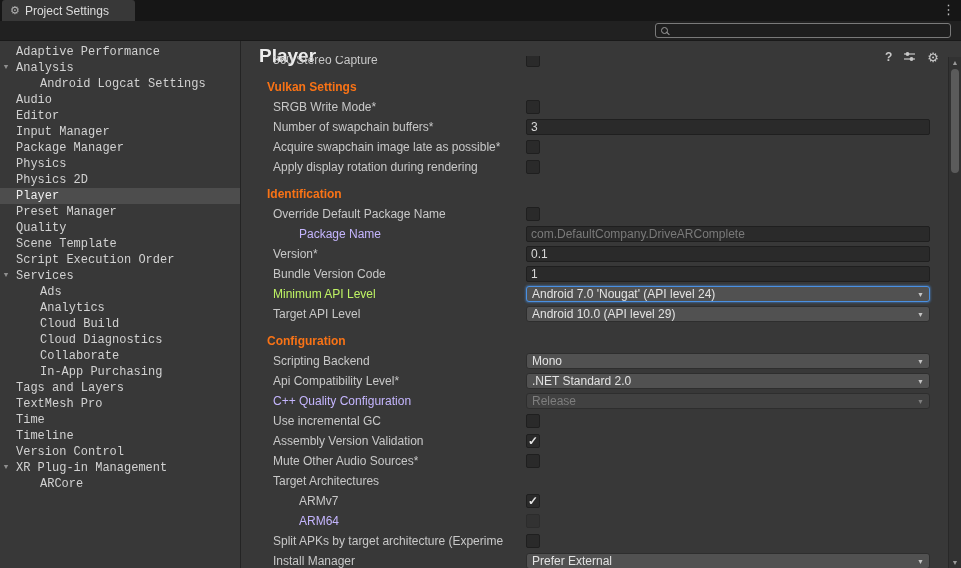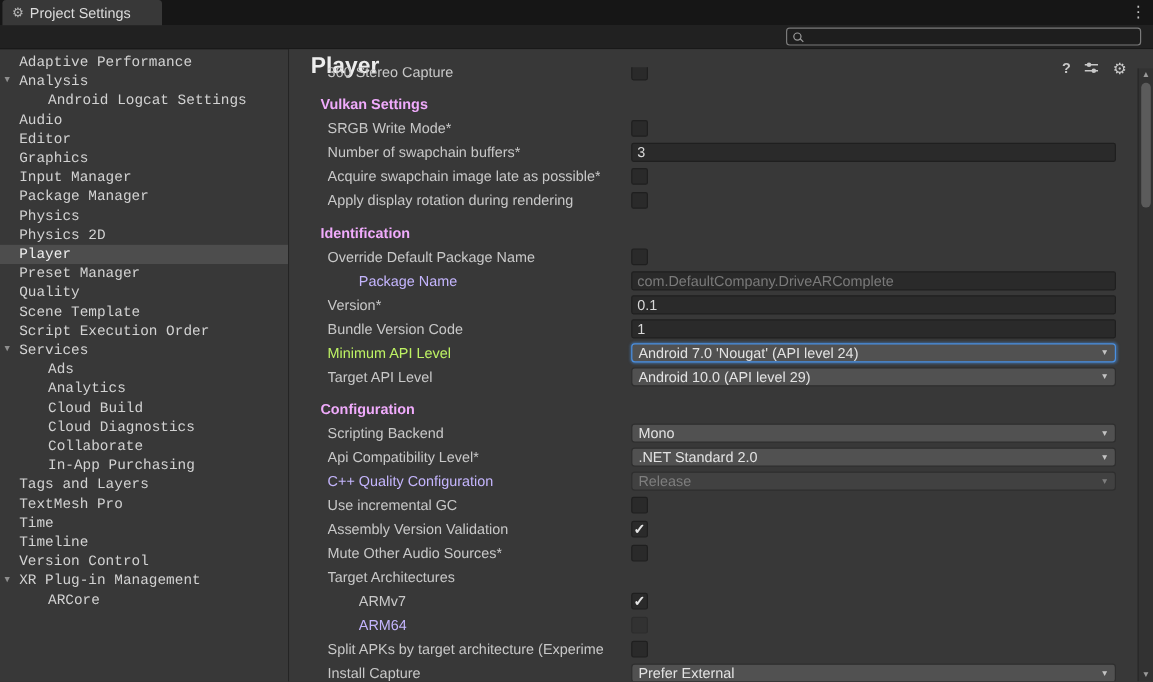--- a/index.html
+++ b/index.html
@@ -44,21 +44,21 @@
 
   .rows { position:absolute; top:15px; left:0; right:13px; bottom:0; overflow:hidden; }
   .row { height:20px; position:relative; }
   .row.header { margin-top:7px; }
   .row.clipped { margin-top:-6px; }
   .row .label { position:absolute; left:32px; top:3px; font-size:12px; color:#C8C8C8;
     white-space:nowrap; overflow:hidden; max-width:243px; }
   .row .label.ind { left:58px; }
   .row .label.dis { color:#c4b5fd; }
   .row .label.blue { color:#bef264; }
-  .row.header .label { left:26px; font-weight:bold; color:#f0abfc; max-width:500px; }
+  .row.header .label { left:26px; font-weight:bold; color:#f97316; max-width:500px; }
 
   .ctl { position:absolute; left:285px; top:2px; }
   .checkbox { width:14px; height:14px; top:3px; background:#2A2A2A; border:1px solid #1F1F1F;
     border-radius:2px; display:flex; align-items:center; justify-content:center; cursor:pointer; }
   .checkbox.disabled { background:#323232; border-color:#2C2C2C; cursor:default; }
   .checkbox .check { color:#E6E6E6; font-size:12px; line-height:12px; font-weight:bold; }
 
   .textfield { width:404px; height:16px; background:#2A2A2A; border:1px solid #1F1F1F;
     border-radius:2px; font-size:12px; color:#D8D8D8; padding:0 4px;
     font-family:"Liberation Sans", sans-serif; outline:none; }
@@ -114,23 +114,20 @@
           <span>Analysis</span>
         </div>
         <div class="side-item indent1">
           <span>Android Logcat Settings</span>
         </div>
         <div class="side-item">
           <span>Audio</span>
         </div>
         <div class="side-item">
           <span>Editor</span>
-        </div>
-        <div class="side-item">
-          <span>Graphics</span>
         </div>
         <div class="side-item">
           <span>Input Manager</span>
         </div>
         <div class="side-item">
           <span>Package Manager</span>
         </div>
         <div class="side-item">
           <span>Physics</span>
         </div>
@@ -322,21 +319,21 @@
           </div>
           <div class="row">
             <span class="label ind dis">ARM64</span>
             <div class="ctl checkbox disabled"></div>
           </div>
           <div class="row">
             <span class="label">Split APKs by target architecture (Experime</span>
             <div class="ctl checkbox"></div>
           </div>
           <div class="row">
-            <span class="label">Install Capture</span>
+            <span class="label">Install Manager</span>
             <div class="ctl dropdown">
               <span class="dd-value">Prefer External</span>
               <span class="dd-arrow">▼</span>
             </div>
           </div>
         </div>
 
       <div class="scrollbar">
         <div class="sb-arrow up">▲</div>
         <div class="sb-thumb"></div>

